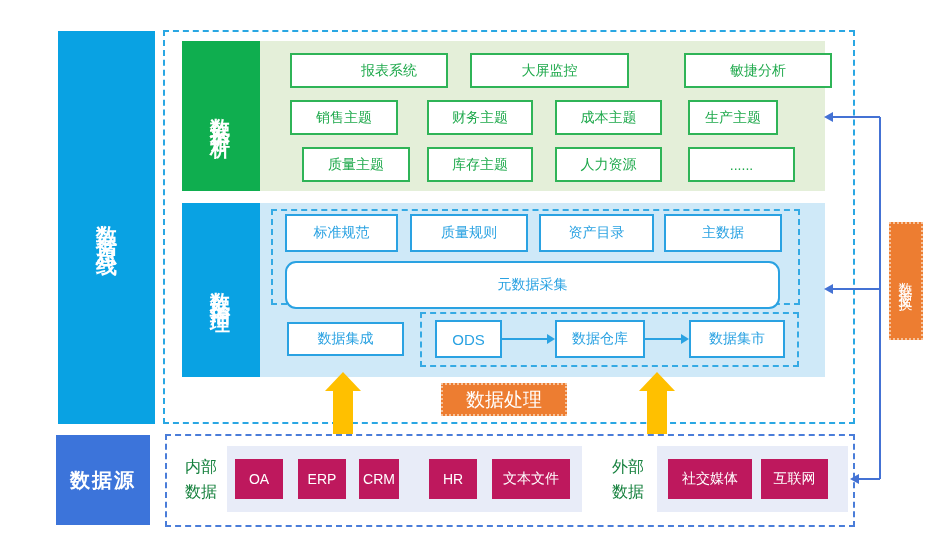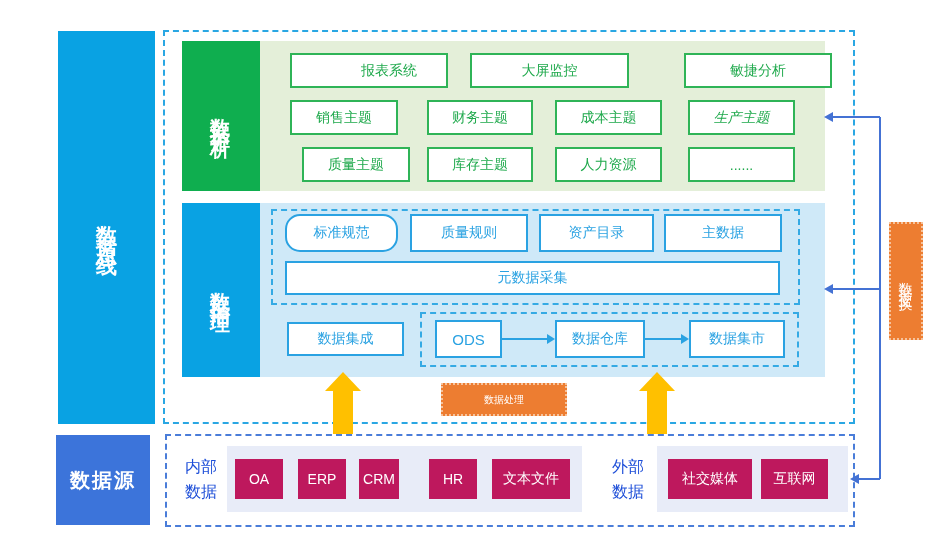--- a/index.html
+++ b/index.html
@@ -27,27 +27,27 @@
   
   .gov-label{left:182px;top:203px;width:78px;height:174px;background:#09a2e3;font-size:20px;letter-spacing:7px;}
   .gov-panel{left:260px;top:203px;width:565px;height:174px;background:#cfe9f8;}
   .sub-dashed{left:271px;top:209px;width:529px;height:96px;border:2px dashed #35aae4;}
   .ods-dashed{left:420px;top:312px;width:379px;height:55px;border:2px dashed #35aae4;}
   .bbox{display:flex;align-items:center;justify-content:center;background:#fff;
         border:2px solid #2aa2e2;color:#2aa2e2;font-size:14px;height:38px;}
 
   
   .proc{left:441px;top:383px;width:126px;height:33px;background:#ed7d31;border:2px dotted #f6c29b;
-        display:flex;align-items:center;justify-content:center;color:#fff;font-size:10px;}
+        display:flex;align-items:center;justify-content:center;color:#fff;font-size:19px;}
   .exch{left:889px;top:222px;width:34px;height:118px;background:#ed7d31;border:2px dotted #f6c29b;
         font-size:14px;font-weight:normal;letter-spacing:5px;}
 
   
   .lav-panel{background:#e8ecf8;}
-  .src-grp-label{color:#1d4ed8;font-size:16px;line-height:1.55;white-space:pre-line;text-align:left;
+  .src-grp-label{color:#15803d;font-size:16px;line-height:1.55;white-space:pre-line;text-align:left;
                  display:flex;align-items:center;justify-content:center;}
   .rbox{display:flex;align-items:center;justify-content:center;background:#be185d;color:#fff;
         font-size:14px;height:40px;}
 
   
   .up-stem{width:20px;background:#ffc000;}
   .up-head{width:0;height:0;border-left:18px solid transparent;border-right:18px solid transparent;
            border-bottom:19px solid #ffc000;}
 
   
@@ -72,36 +72,36 @@
   <div class="abs vlabel an-label">数据分析</div>
   <div class="abs an-panel"></div>
 
   <div class="abs gbox" style="left:290px;top:53px;width:158px;padding-left:40px;">报表系统</div>
   <div class="abs gbox" style="left:470px;top:53px;width:159px;">大屏监控</div>
   <div class="abs gbox" style="left:684px;top:53px;width:148px;">敏捷分析</div>
 
   <div class="abs gbox" style="left:290px;top:100px;width:108px;">销售主题</div>
   <div class="abs gbox" style="left:427px;top:100px;width:106px;">财务主题</div>
   <div class="abs gbox" style="left:555px;top:100px;width:107px;">成本主题</div>
-  <div class="abs gbox" style="left:688px;top:100px;width:107px;font-style:italic;">生产主题</div>
+  <div class="abs gbox" style="left:688px;top:100px;width:90px;">生产主题</div>
 
   <div class="abs gbox" style="left:302px;top:147px;width:108px;">质量主题</div>
   <div class="abs gbox" style="left:427px;top:147px;width:106px;">库存主题</div>
   <div class="abs gbox" style="left:555px;top:147px;width:107px;">人力资源</div>
   <div class="abs gbox" style="left:688px;top:147px;width:107px;">......</div>
 
   <div class="abs vlabel gov-label">数据治理</div>
   <div class="abs gov-panel"></div>
   <div class="abs sub-dashed"></div>
 
-  <div class="abs bbox" style="left:285px;top:214px;width:113px;border-radius:15px;">标准规范</div>
+  <div class="abs bbox" style="left:285px;top:214px;width:113px;">标准规范</div>
   <div class="abs bbox" style="left:410px;top:214px;width:118px;">质量规则</div>
   <div class="abs bbox" style="left:539px;top:214px;width:115px;">资产目录</div>
   <div class="abs bbox" style="left:664px;top:214px;width:118px;">主数据</div>
-  <div class="abs bbox" style="left:285px;top:261px;width:495px;height:34px;">元数据采集</div>
+  <div class="abs bbox" style="left:285px;top:261px;width:495px;height:48px;border-radius:11px;">元数据采集</div>
 
   <div class="abs bbox" style="left:287px;top:322px;width:117px;height:34px;">数据集成</div>
   <div class="abs ods-dashed"></div>
   <div class="abs bbox" style="left:435px;top:320px;width:67px;font-size:15px;">ODS</div>
   <div class="abs bbox" style="left:555px;top:320px;width:90px;">数据仓库</div>
   <div class="abs bbox" style="left:689px;top:320px;width:96px;">数据集市</div>
 
   <div class="abs fline" style="left:502px;top:338px;width:46px;"></div>
   <div class="abs f-arrow-right" style="left:547px;top:334px;"></div>
   <div class="abs fline" style="left:645px;top:338px;width:37px;"></div>

